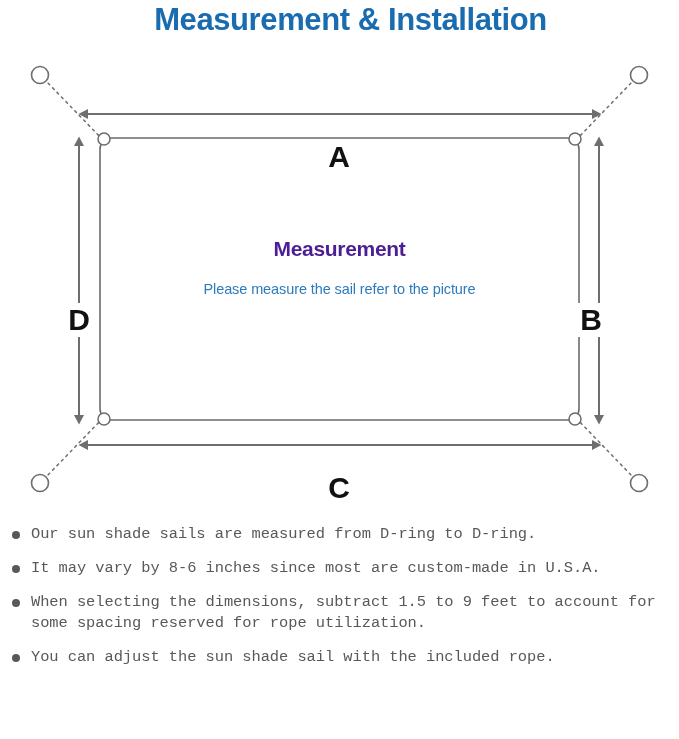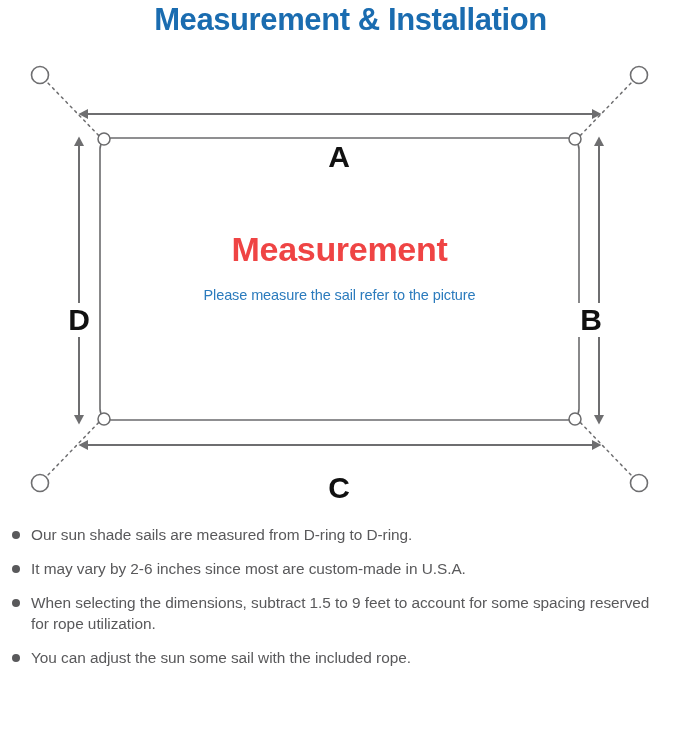--- a/index.html
+++ b/index.html
@@ -57,28 +57,28 @@
     position: absolute;
     left: 100px;
     top: 190px;
     width: 479px;
     text-align: center;
     pointer-events: none;
   }
   .sail-caption .headline {
     font-family: "Liberation Sans", sans-serif;
     font-weight: bold;
-    font-size: 34px;
-    color: #ef4444;
+    font-size: 21px;
+    color: #4c1d95;
     letter-spacing: -0.3px;
     line-height: 30px;
     text-align: center;
   }
   .sail-caption .sub {
-    margin-top: 22px;
+    margin-top: 16px;
     font-family: "Liberation Sans", sans-serif;
     font-weight: normal;
     font-size: 14.5px;
     color: #2b7bbd;
     letter-spacing: -0.1px;
     line-height: 19px;
   }
 
   
   .dim-letter {
@@ -102,21 +102,21 @@
     position: absolute;
     left: 0;
     top: 524px;
     width: 679px;
   }
   .note-item {
     position: relative;
     padding-left: 31px;
     padding-right: 8px;
     margin-bottom: 13px;
-    font-family: Liberation Sans, sans-serif;
+    font-family: Liberation Mono, monospace;
     font-size: 15.4px;
     line-height: 21px;
     color: #59595b;
     letter-spacing: -0.05px;
   }
   .note-item .bullet {
     position: absolute;
     left: 12px;
     top: 7px;
     width: 8px;
@@ -180,25 +180,25 @@
     <div class="dim-letter dim-d">D</div>
   </div>
 
   <div class="notes">
     <div class="note-item">
       <span class="bullet"></span>
       <span>Our sun shade sails are measured from D-ring to D-ring.</span>
     </div>
     <div class="note-item">
       <span class="bullet"></span>
-      <span>It may vary by 2-6 inches since most are custom-made in U.S.A.</span>
+      <span>It may vary by 8-6 inches since most are custom-made in U.S.A.</span>
     </div>
     <div class="note-item">
       <span class="bullet"></span>
       <span>When selecting the dimensions, subtract 1.5 to 9 feet to account for some spacing reserved for rope utilization.</span>
     </div>
     <div class="note-item">
       <span class="bullet"></span>
-      <span>You can adjust the sun some sail with the included rope.</span>
+      <span>You can adjust the sun shade sail with the included rope.</span>
     </div>
   </div>
 
 </div>
 
 </body></html>

